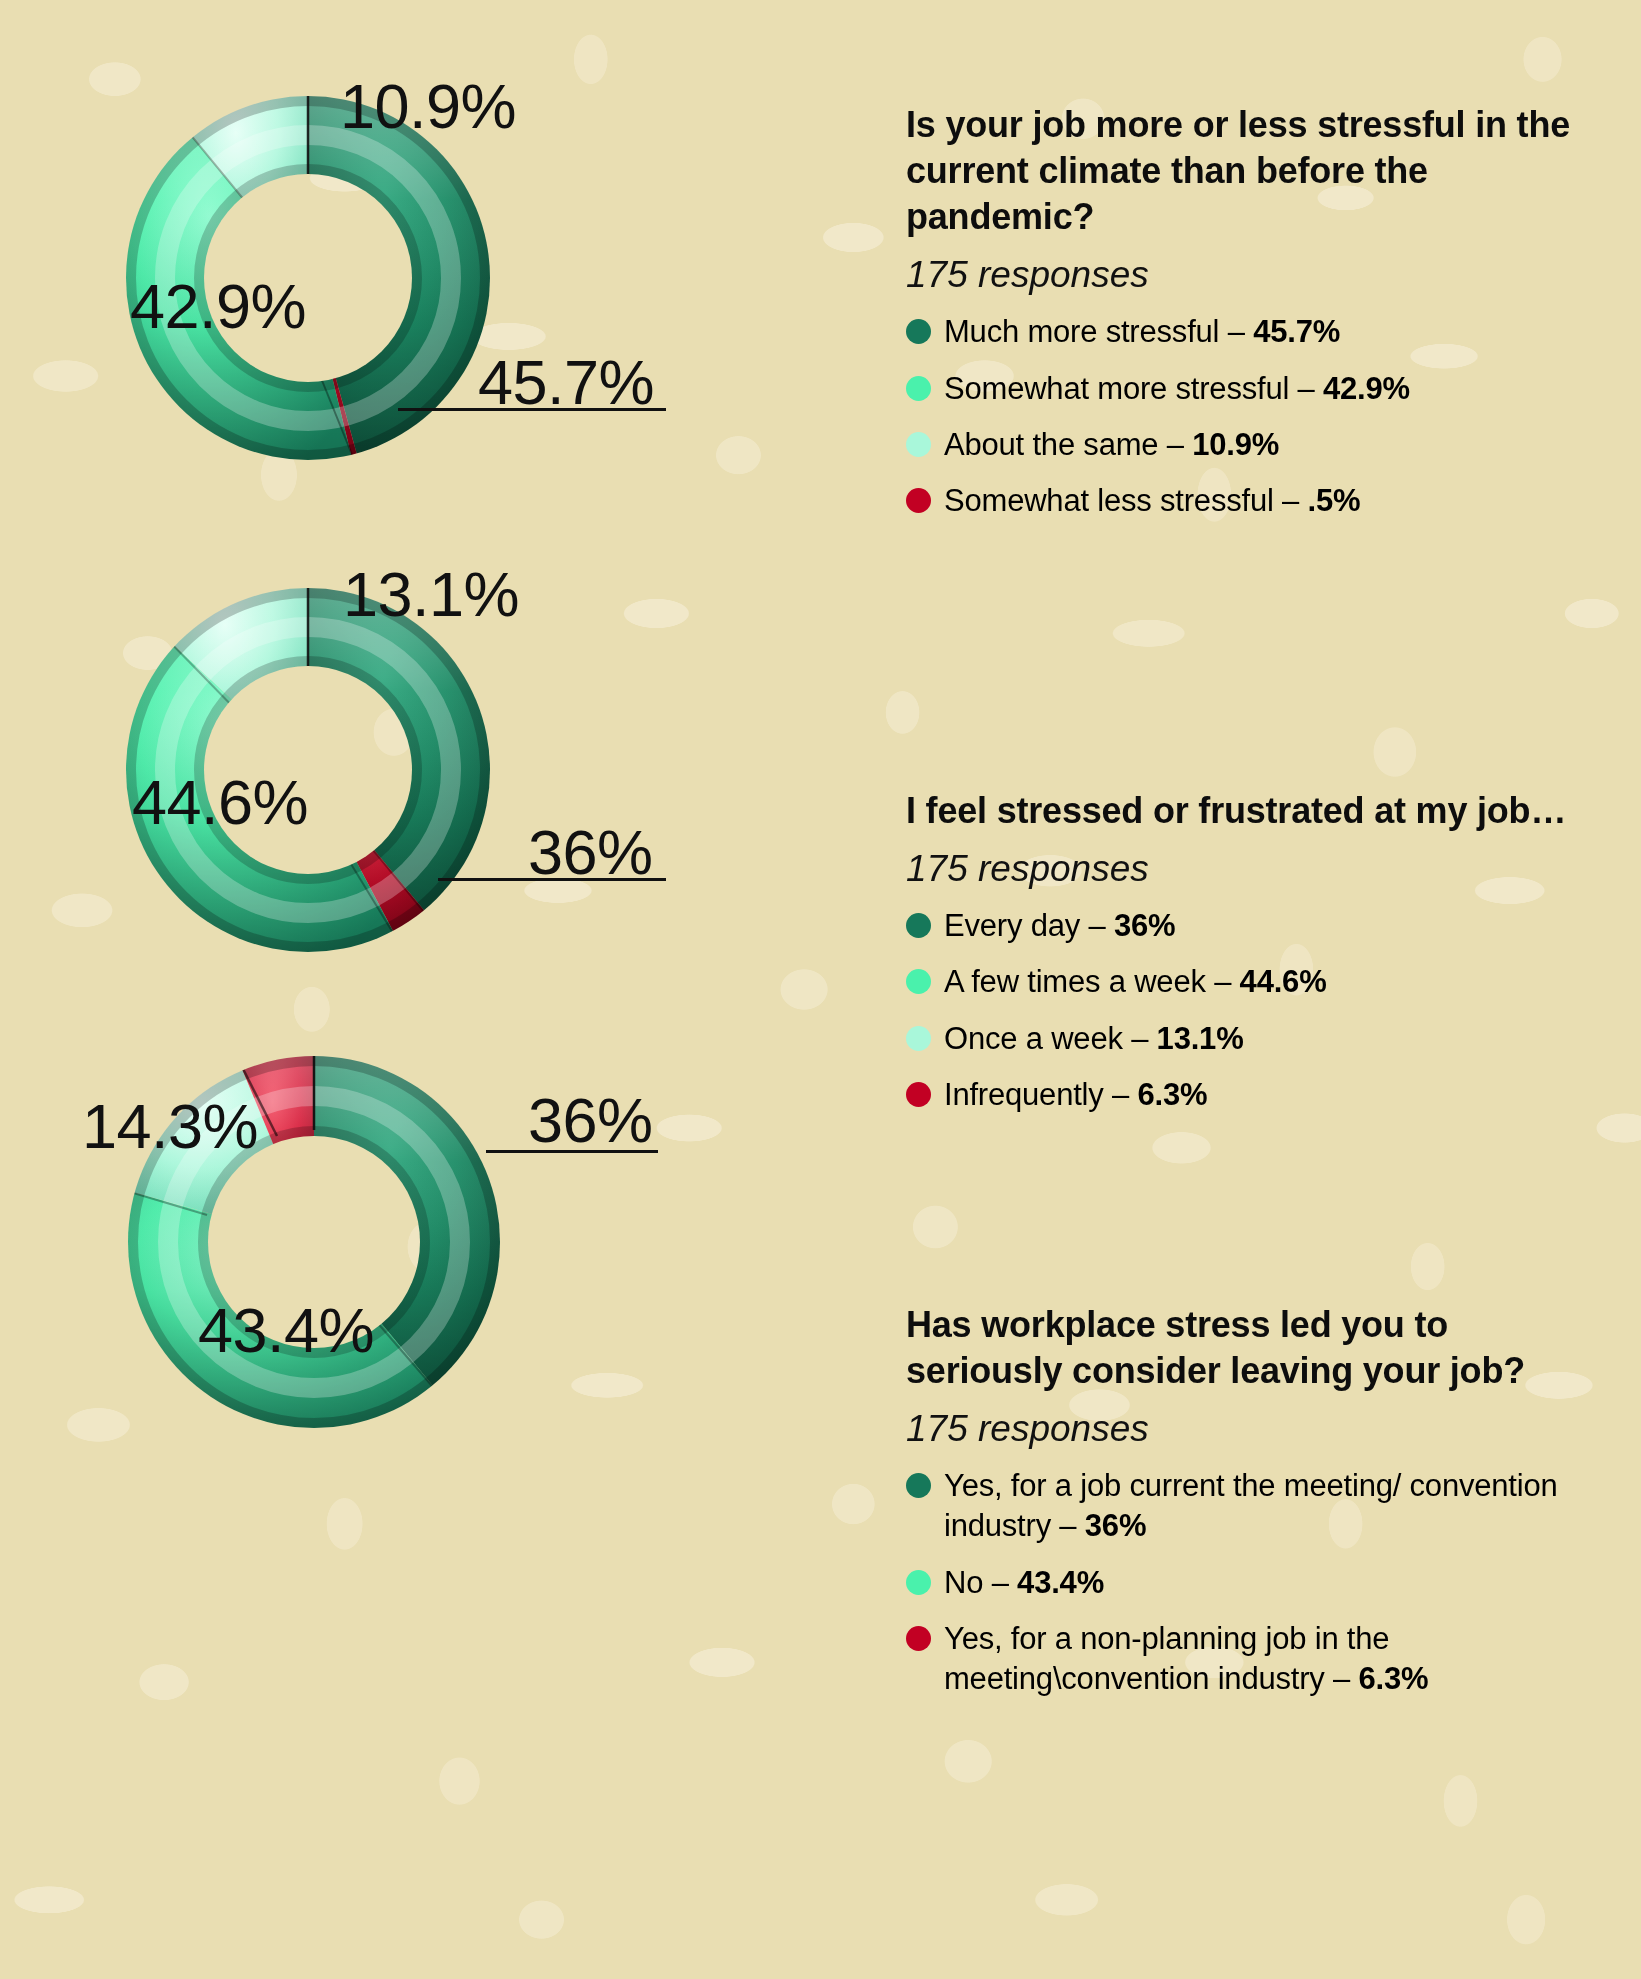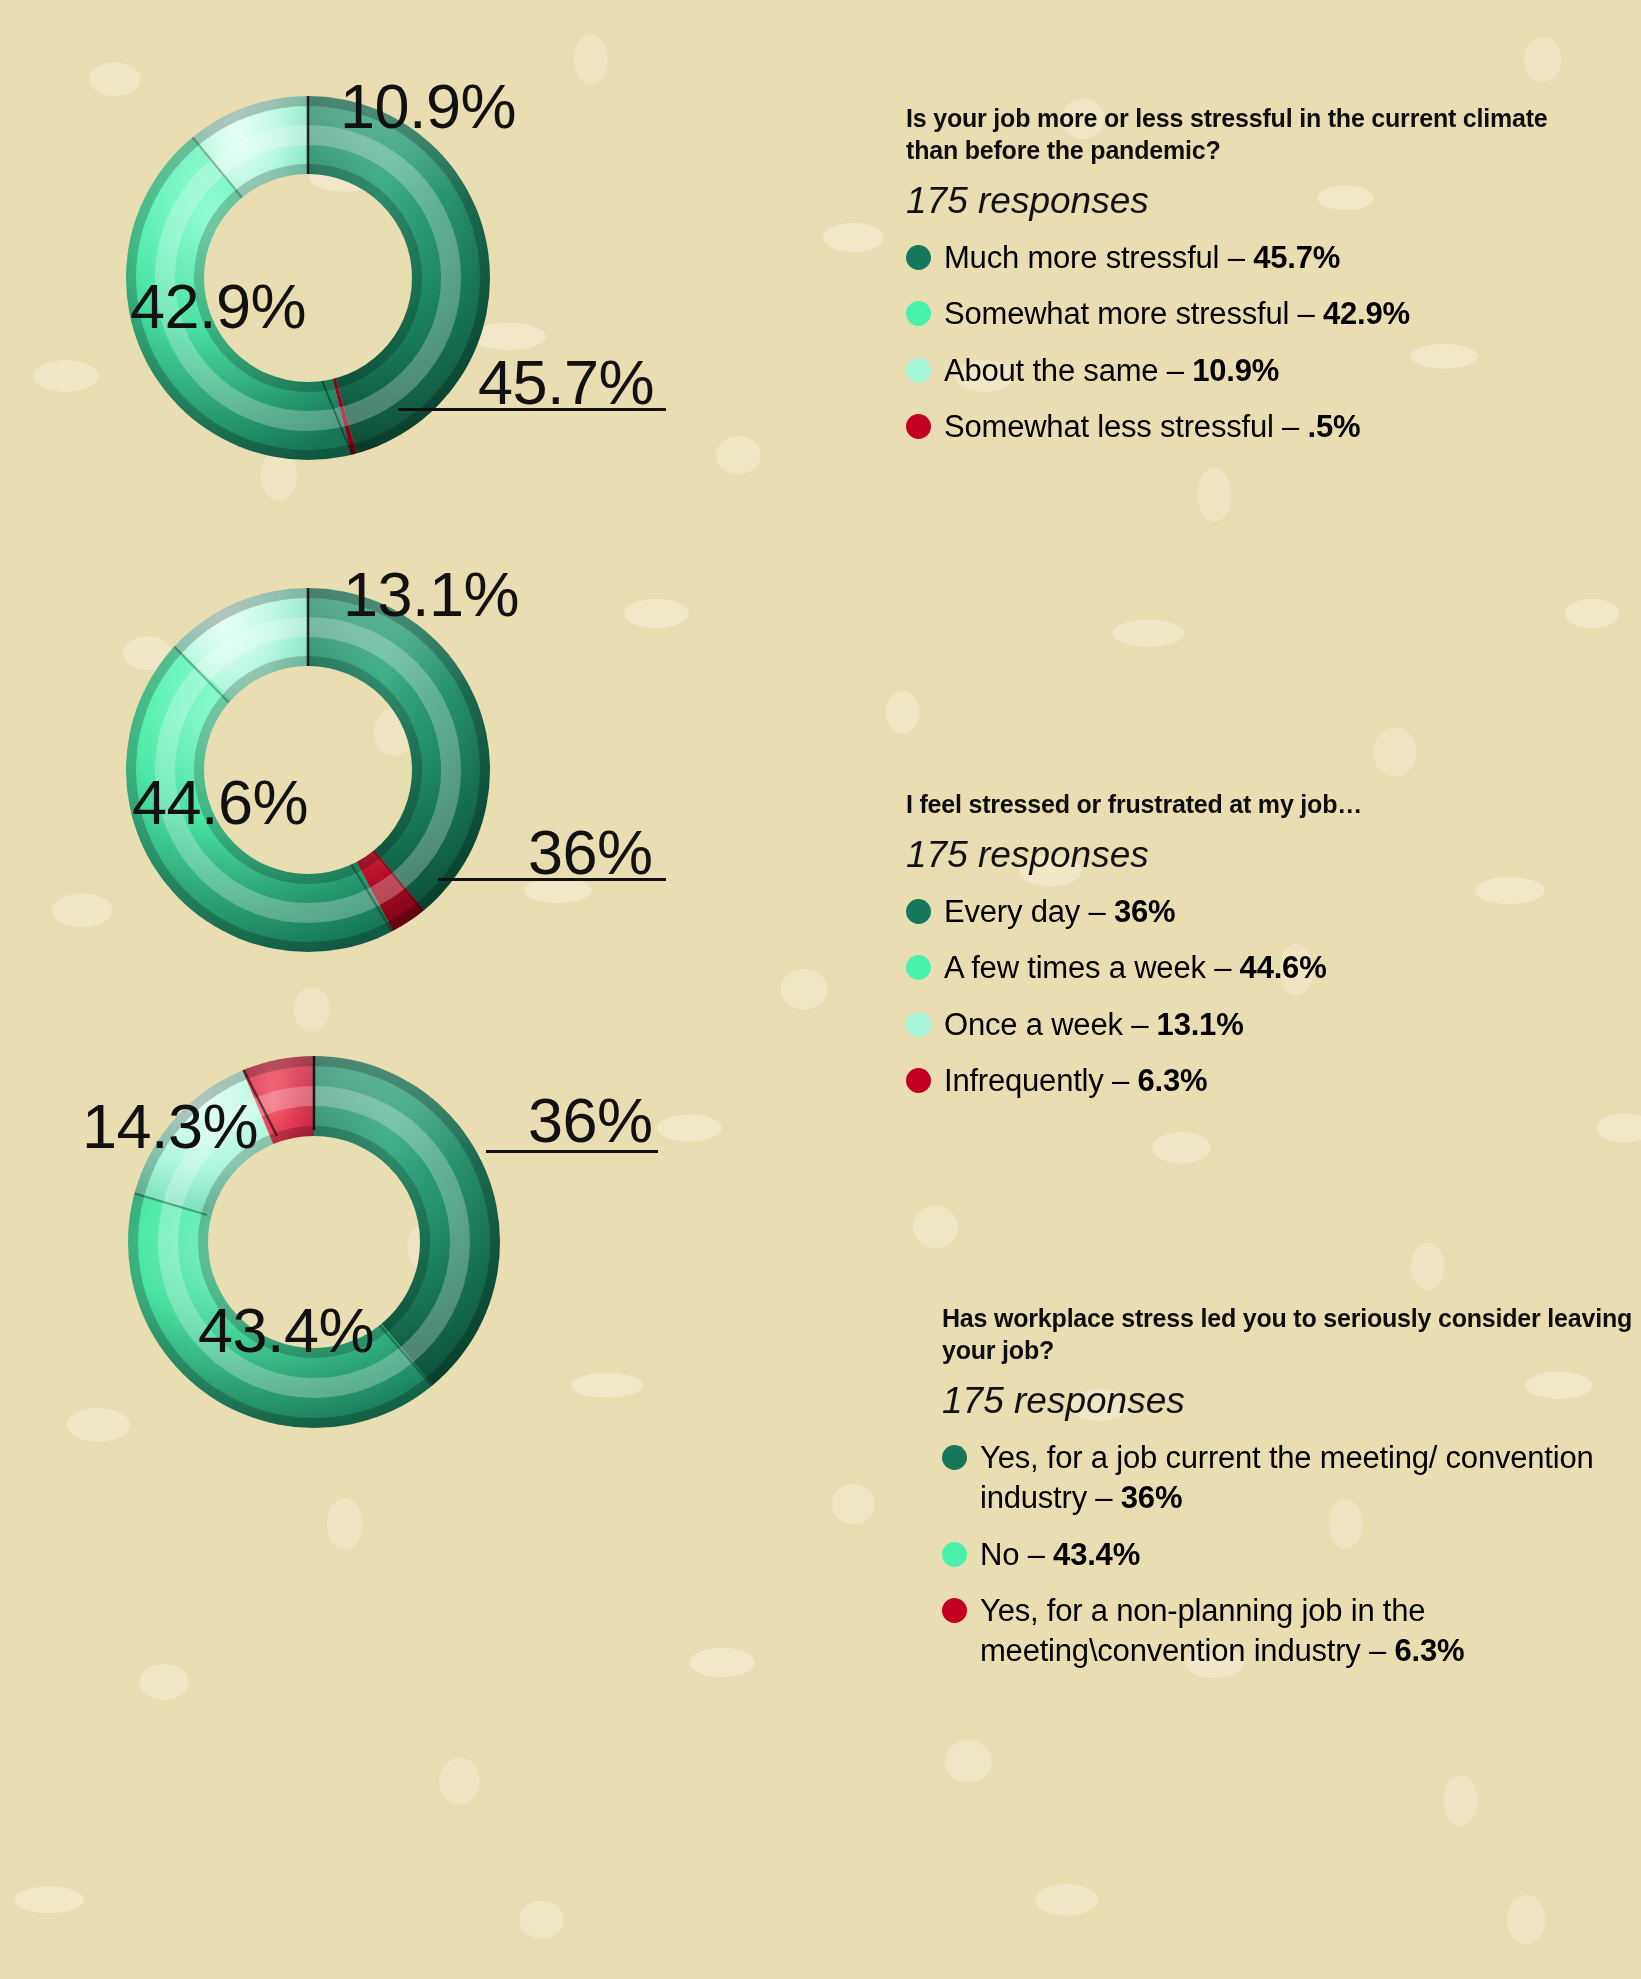--- a/index.html
+++ b/index.html
@@ -116,21 +116,21 @@
 
   
   .info {
     position: absolute;
     width: 700px;
   }
 
   .q-title {
     font-family: "Liberation Sans", sans-serif;
     font-weight: 700;
-    font-size: 25px;
+    font-size: 36px;
     line-height: 1.28;
     color: #0d0d0d;
     letter-spacing: -0.2px;
     margin-bottom: 14px;
   }
 
   .responses {
     font-family: "Liberation Sans", sans-serif;
     font-style: italic;
     font-size: 37px;
@@ -405,21 +405,21 @@
           <line x1="143" y1="35" x2="183" y2="114" stroke="#000" stroke-width="2.5" opacity="0.55"></line>
         </g>
       </svg>
 
       <div class="slice-label" style="left:-12px; top:68px;">14.3%</div>
       <div class="slice-label" style="left:104px; top:272px;">43.4%</div>
       <div class="slice-label" style="left:434px; top:62px;">36%</div>
       <div class="leader-line" style="left:392px; top:128px; width:172px;"></div>
     </div>
 
-    <div class="info" style="left:942px; top:1302px;">
+    <div class="info" style="left:906px; top:1302px;">
       <div class="q-title">Has workplace stress led you to seriously consider leaving your job?</div>
       <div class="responses">175 responses</div>
       <ul class="legend">
         <li class="legend-item">
           <span class="legend-dot" style="background:#16785a;"></span>
           <span class="legend-text"><span>Yes, for a job current the meeting/ convention industry – </span><b>36%</b></span>
         </li>
         <li class="legend-item">
           <span class="legend-dot" style="background:#4af1ac;"></span>
           <span class="legend-text"><span>No – </span><b>43.4%</b></span>

